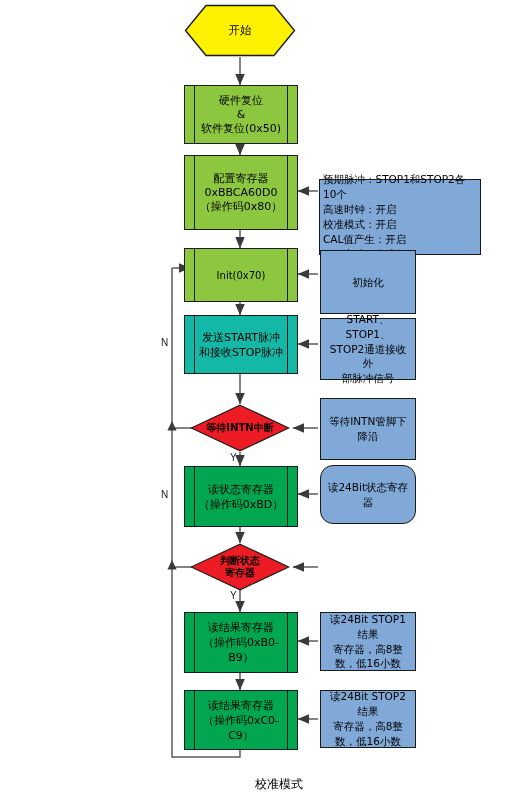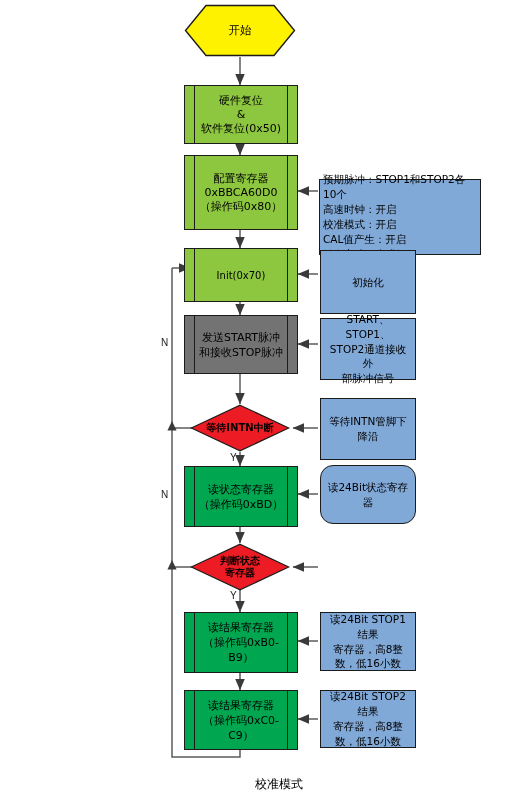--- a/index.html
+++ b/index.html
@@ -36,21 +36,21 @@
   .prep .barR{right:9px;}
   .prep .ptext{
     position:absolute;left:12px;right:12px;top:0;bottom:0;
     display:flex;align-items:center;justify-content:center;
     text-align:center;
     font-size:11px;
     white-space:pre-line;
   }
   .prep.lgreen{background:#8DC63F;}
   .prep.dgreen{background:#00A650;}
-  .prep.purple{background:#737373;}
+  .prep.purple{background:#14b8a6;}
 
   
   .diamondwrap{position:absolute;z-index:3;}
   .diamondwrap svg{position:absolute;left:0;top:0;}
   .diamondwrap .dtext{
     position:absolute;left:0;top:0;width:100%;height:100%;
     display:flex;align-items:center;justify-content:center;
     text-align:center;font-size:10px;color:#000;white-space:pre-line;
     line-height:1.18;
     font-weight:bold;

